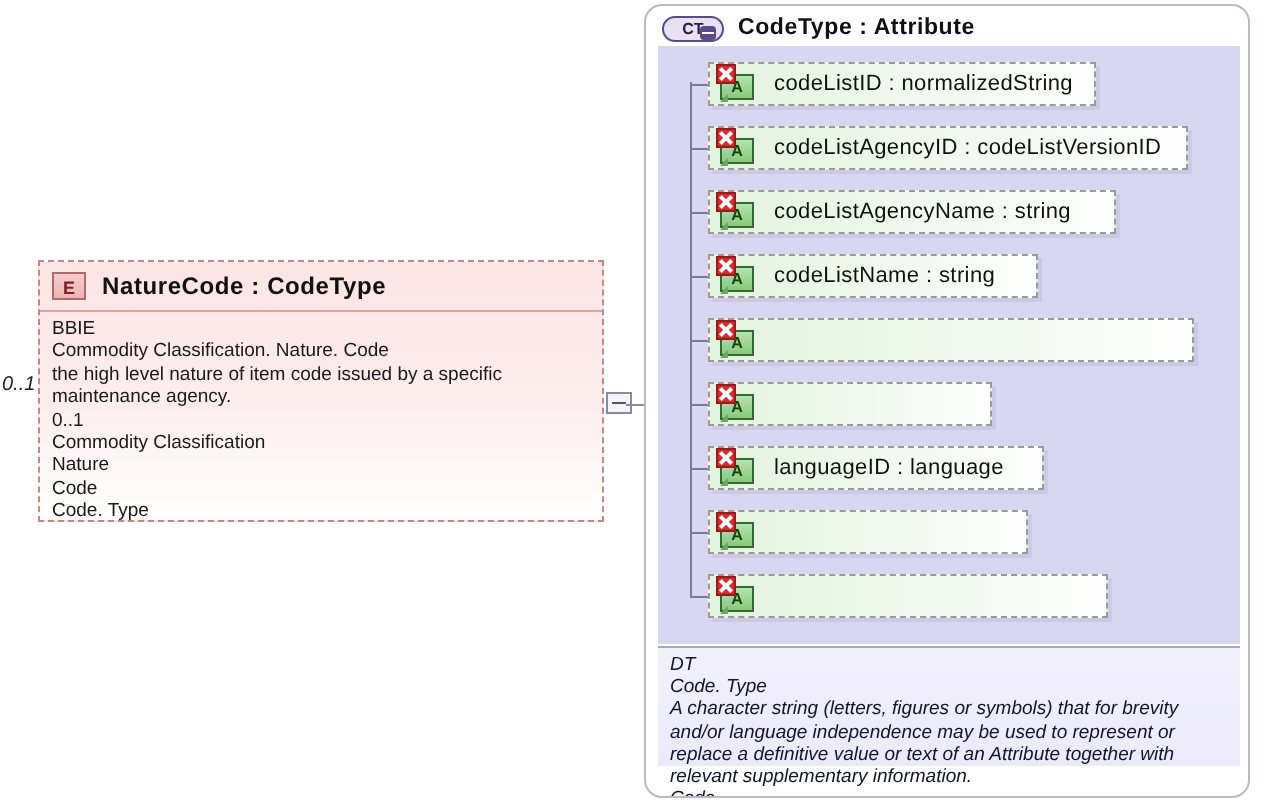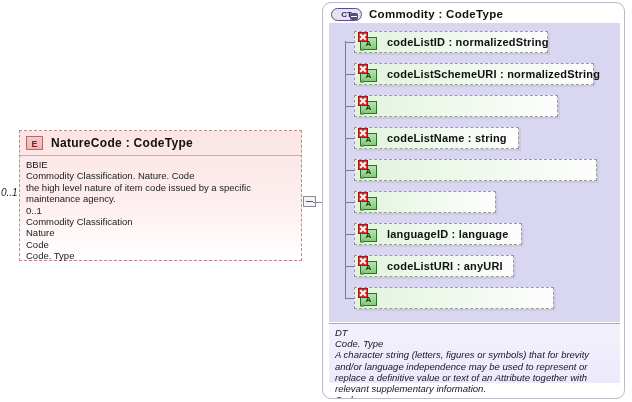--- a/index.html
+++ b/index.html
@@ -267,21 +267,21 @@
     width: 8px;
     height: 2px;
     background: #ffffff;
   }
   .icon-attr .a-badge::before { transform: rotate(45deg); }
   .icon-attr .a-badge::after  { transform: rotate(-45deg); }
 
   .attr-label {
     margin-left: 8px;
     font-size: 11px;
-    font-weight: bold;
+    font-weight: normal;
     letter-spacing: 0.2px;
     color: #111111;
     white-space: pre;
   }
 
   
   #ct-doc {
     position: absolute;
     left: 6px;
     top: 320px;
@@ -321,21 +321,21 @@
 <div id="collapse-toggle"></div>
 <div id="connector-line"></div>
 
 <div id="ct-outer">
 
   <div id="ct-header">
     <span class="icon-ct">
       <span>CT</span>
       <span class="ct-minus"></span>
     </span>
-    <span id="ct-title">Commodity : CodeType</span>
+    <span id="ct-title">CodeType : Attribute</span>
   </div>
 
   <div id="ct-attr-region">
     <div id="tree-trunk"></div>
 
   <div class="attr-row" style="top: 7px;">
         <span class="attr-stub"></span>
         <span class="attr-pill" style="width: 194px;">
           <span class="icon-attr">
             <span class="a-box">A</span>
@@ -346,31 +346,32 @@
         </span>
       </div>
       <div class="attr-row" style="top: 39px;">
         <span class="attr-stub"></span>
         <span class="attr-pill" style="width: 240px;">
           <span class="icon-attr">
             <span class="a-box">A</span>
             <span class="a-fold"></span>
             <span class="a-badge"></span>
           </span>
-          <span class="attr-label">codeListSchemeURI : normalizedString</span>
+          <span class="attr-label">codeListAgencyID : codeListVersionID</span>
         </span>
       </div>
       <div class="attr-row" style="top: 71px;">
         <span class="attr-stub"></span>
         <span class="attr-pill" style="width: 204px;">
           <span class="icon-attr">
             <span class="a-box">A</span>
             <span class="a-fold"></span>
             <span class="a-badge"></span>
           </span>
+          <span class="attr-label">codeListAgencyName : string</span>
         </span>
       </div>
       <div class="attr-row" style="top: 103px;">
         <span class="attr-stub"></span>
         <span class="attr-pill" style="width: 165px;">
           <span class="icon-attr">
             <span class="a-box">A</span>
             <span class="a-fold"></span>
             <span class="a-badge"></span>
           </span>
@@ -409,21 +410,20 @@
         </span>
       </div>
       <div class="attr-row" style="top: 231px;">
         <span class="attr-stub"></span>
         <span class="attr-pill" style="width: 160px;">
           <span class="icon-attr">
             <span class="a-box">A</span>
             <span class="a-fold"></span>
             <span class="a-badge"></span>
           </span>
-          <span class="attr-label">codeListURI : anyURI</span>
         </span>
       </div>
       <div class="attr-row" style="top: 263px;">
         <span class="attr-stub"></span>
         <span class="attr-pill" style="width: 200px;">
           <span class="icon-attr">
             <span class="a-box">A</span>
             <span class="a-fold"></span>
             <span class="a-badge"></span>
           </span>

